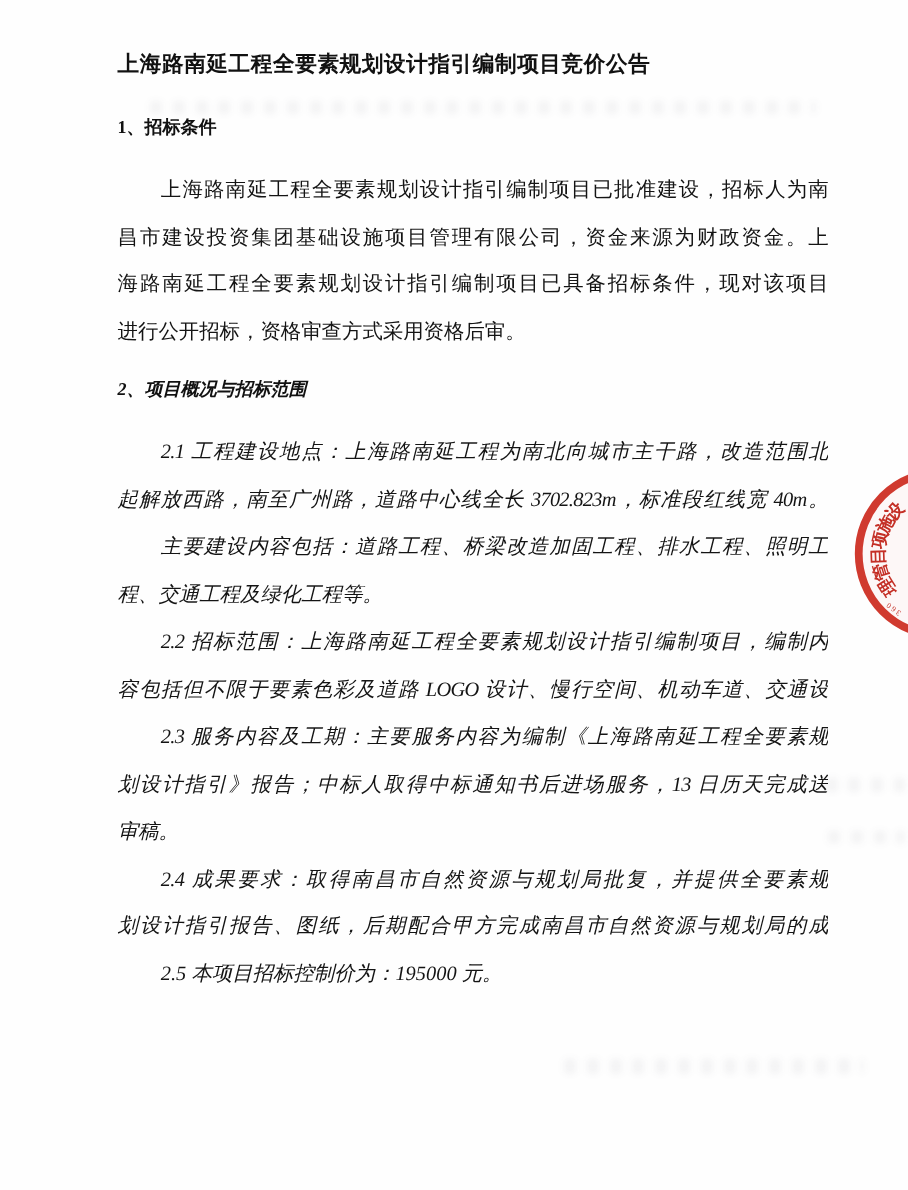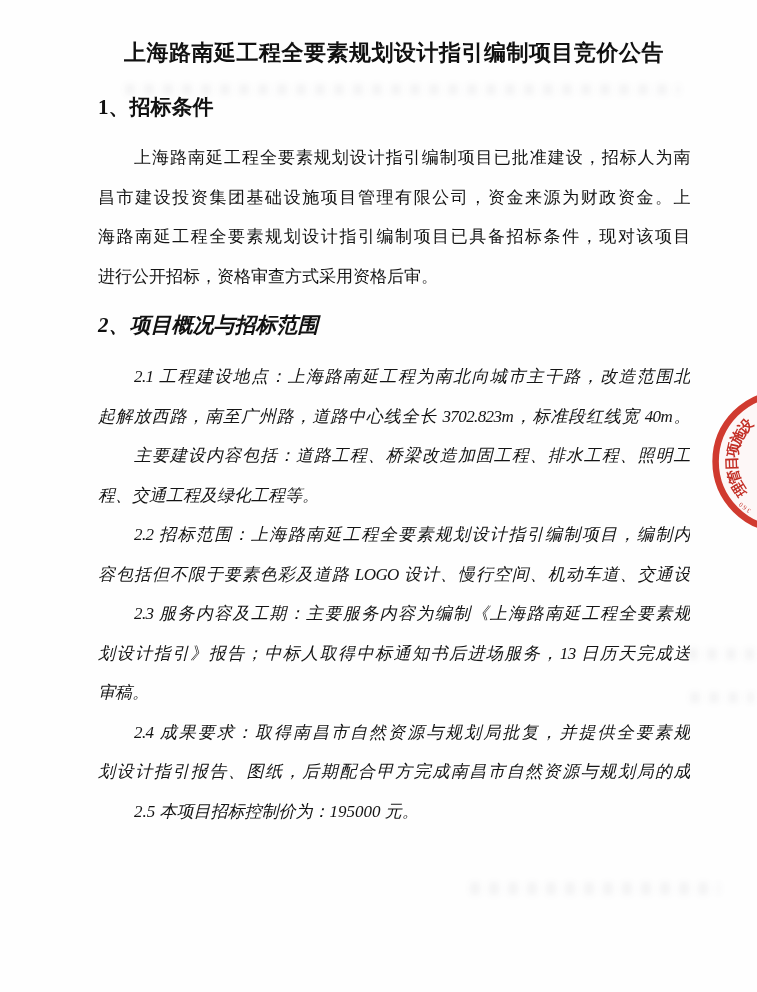--- a/index.html
+++ b/index.html
@@ -18,28 +18,27 @@
   }
   .content {
     position: absolute;
     left: 98px;
     top: 0;
     width: 592px;
   }
   .doc-title {
     padding-top: 40px;
     line-height: 26px;
-    font-size: 22px;
+    font-size: 18px;
     font-weight: bold;
-    text-align: center;
     letter-spacing: 0.5px;
     color: #111;
   }
   .sec-heading {
-    font-size: 21px;
+    font-size: 15px;
     font-weight: bold;
     line-height: 26px;
     color: #111;
   }
   .h1 { margin-top: 28px; }
   .h2 { margin-top: 16px; font-style: italic; }
   .para { margin-top: 18px; }
   .para2 { margin-top: 19px; font-style: italic; }
   .line {
     font-size: 17px;

